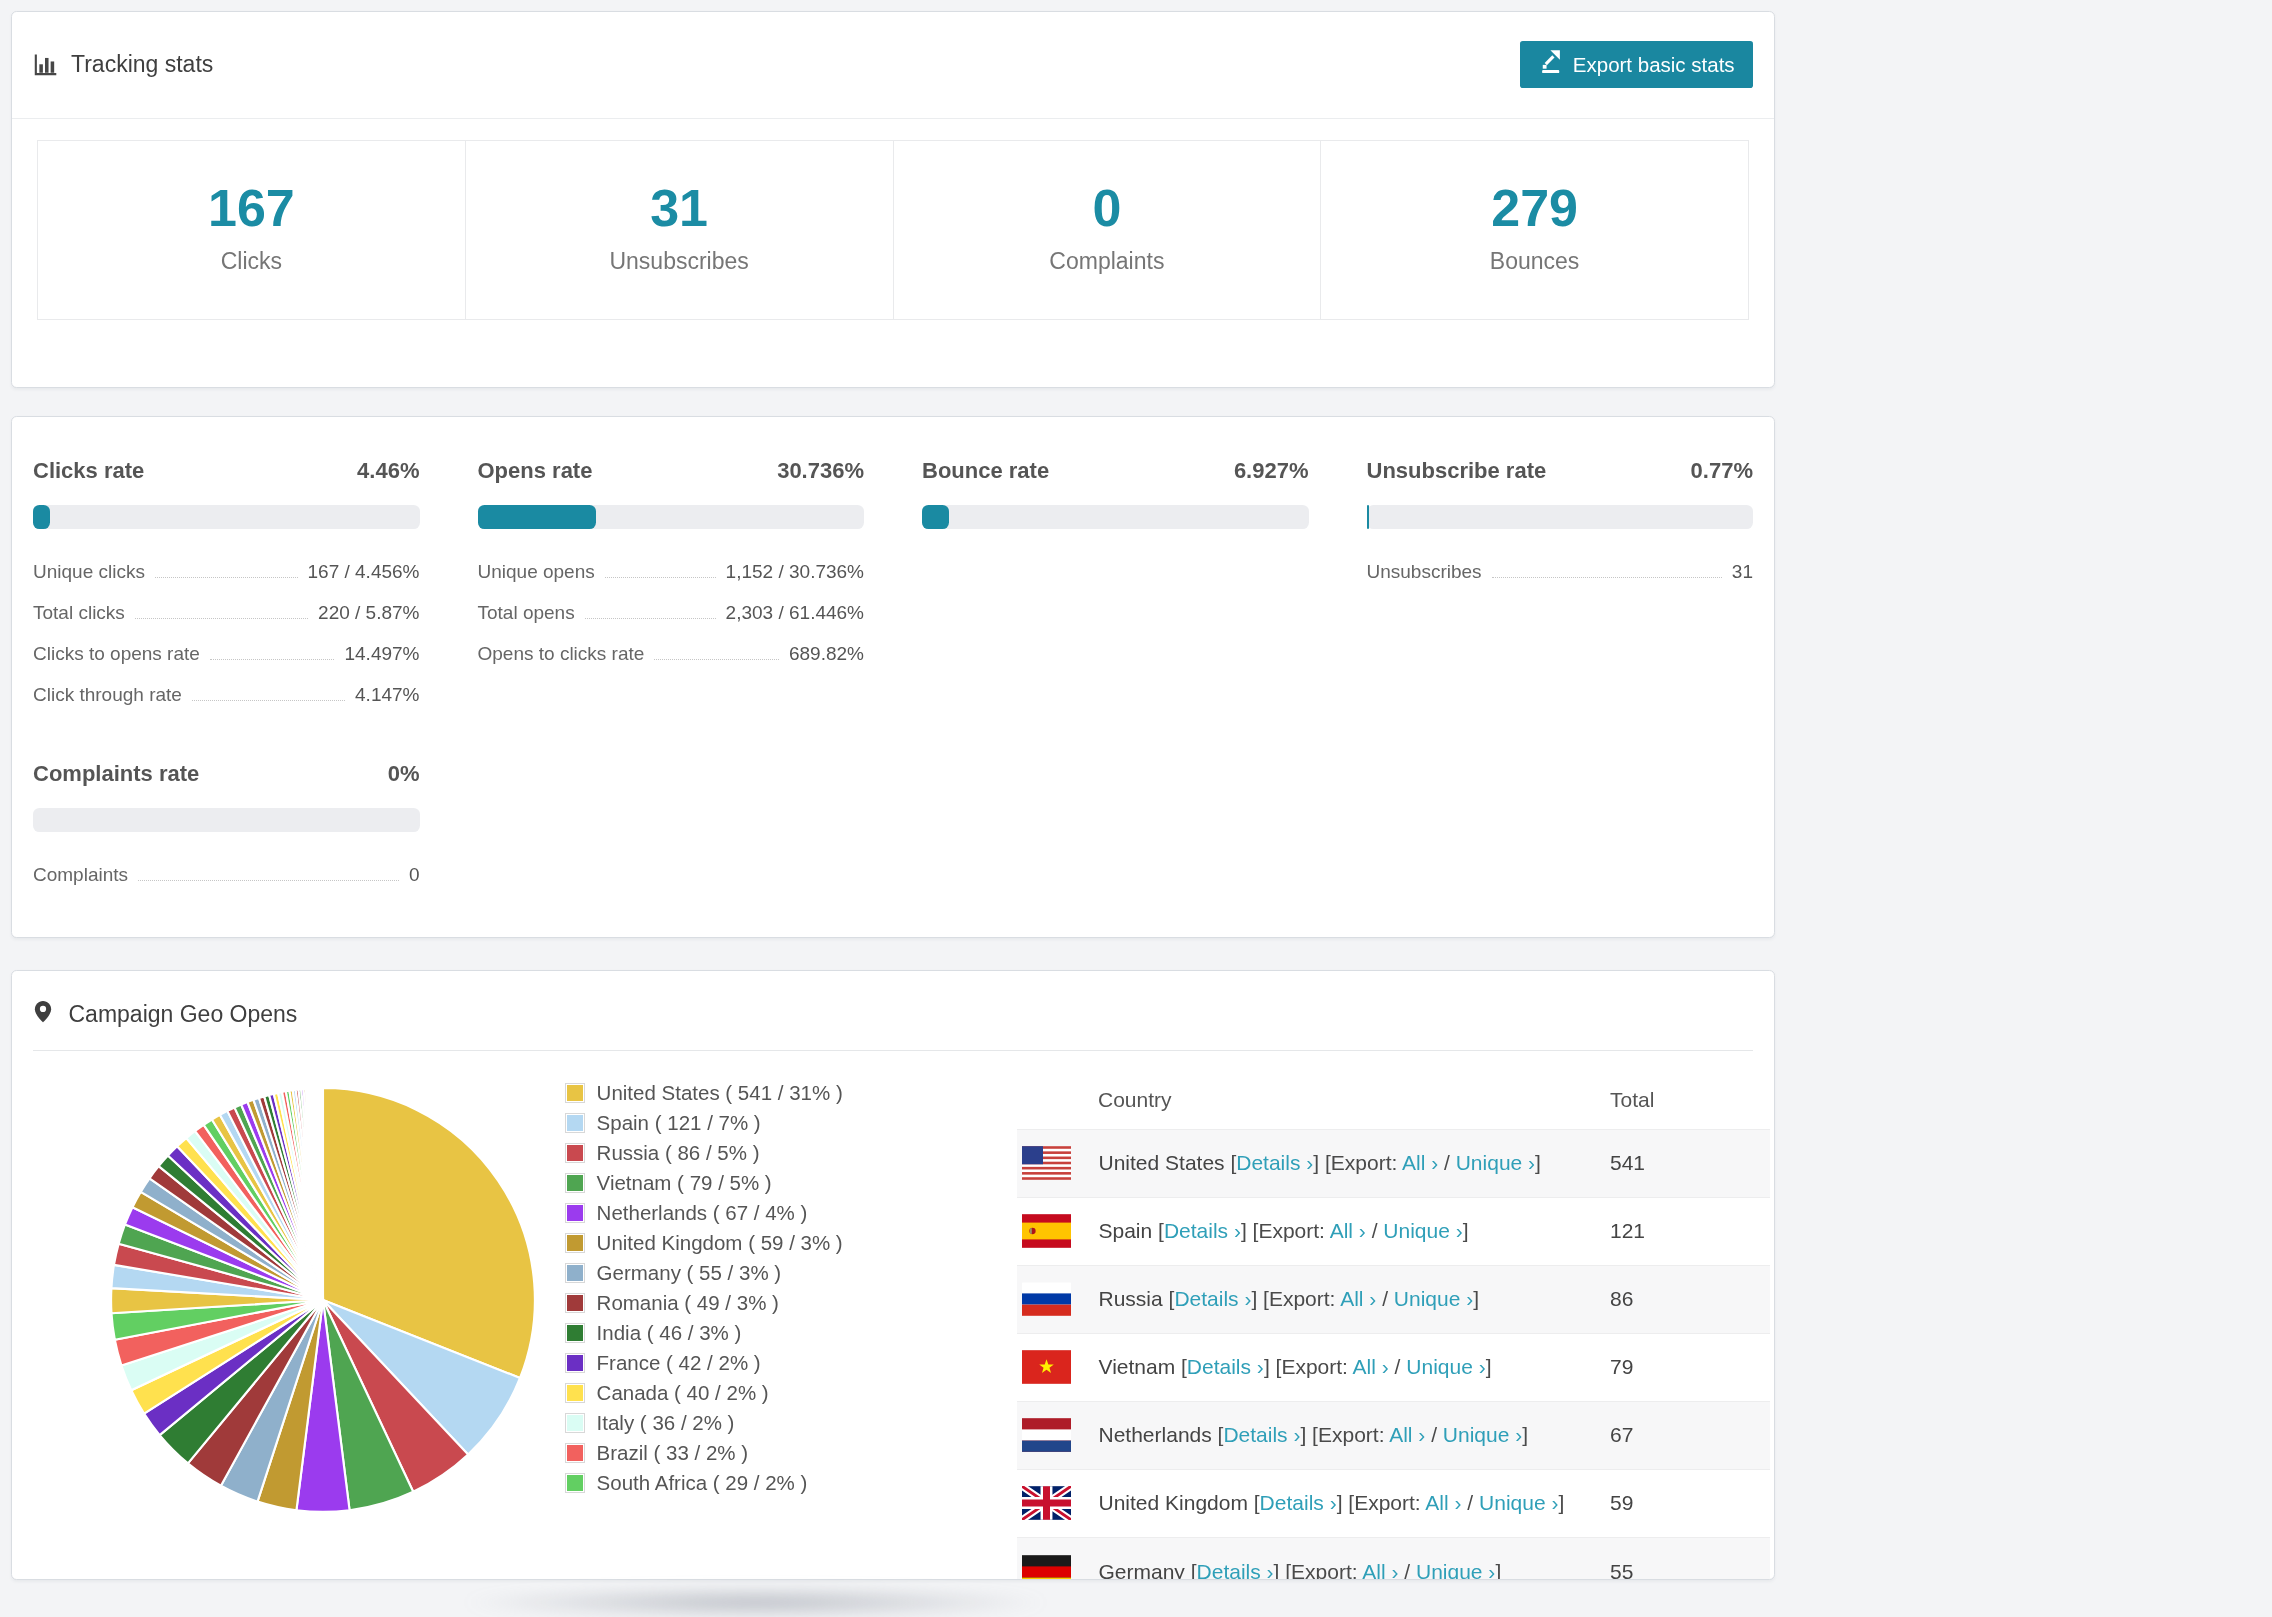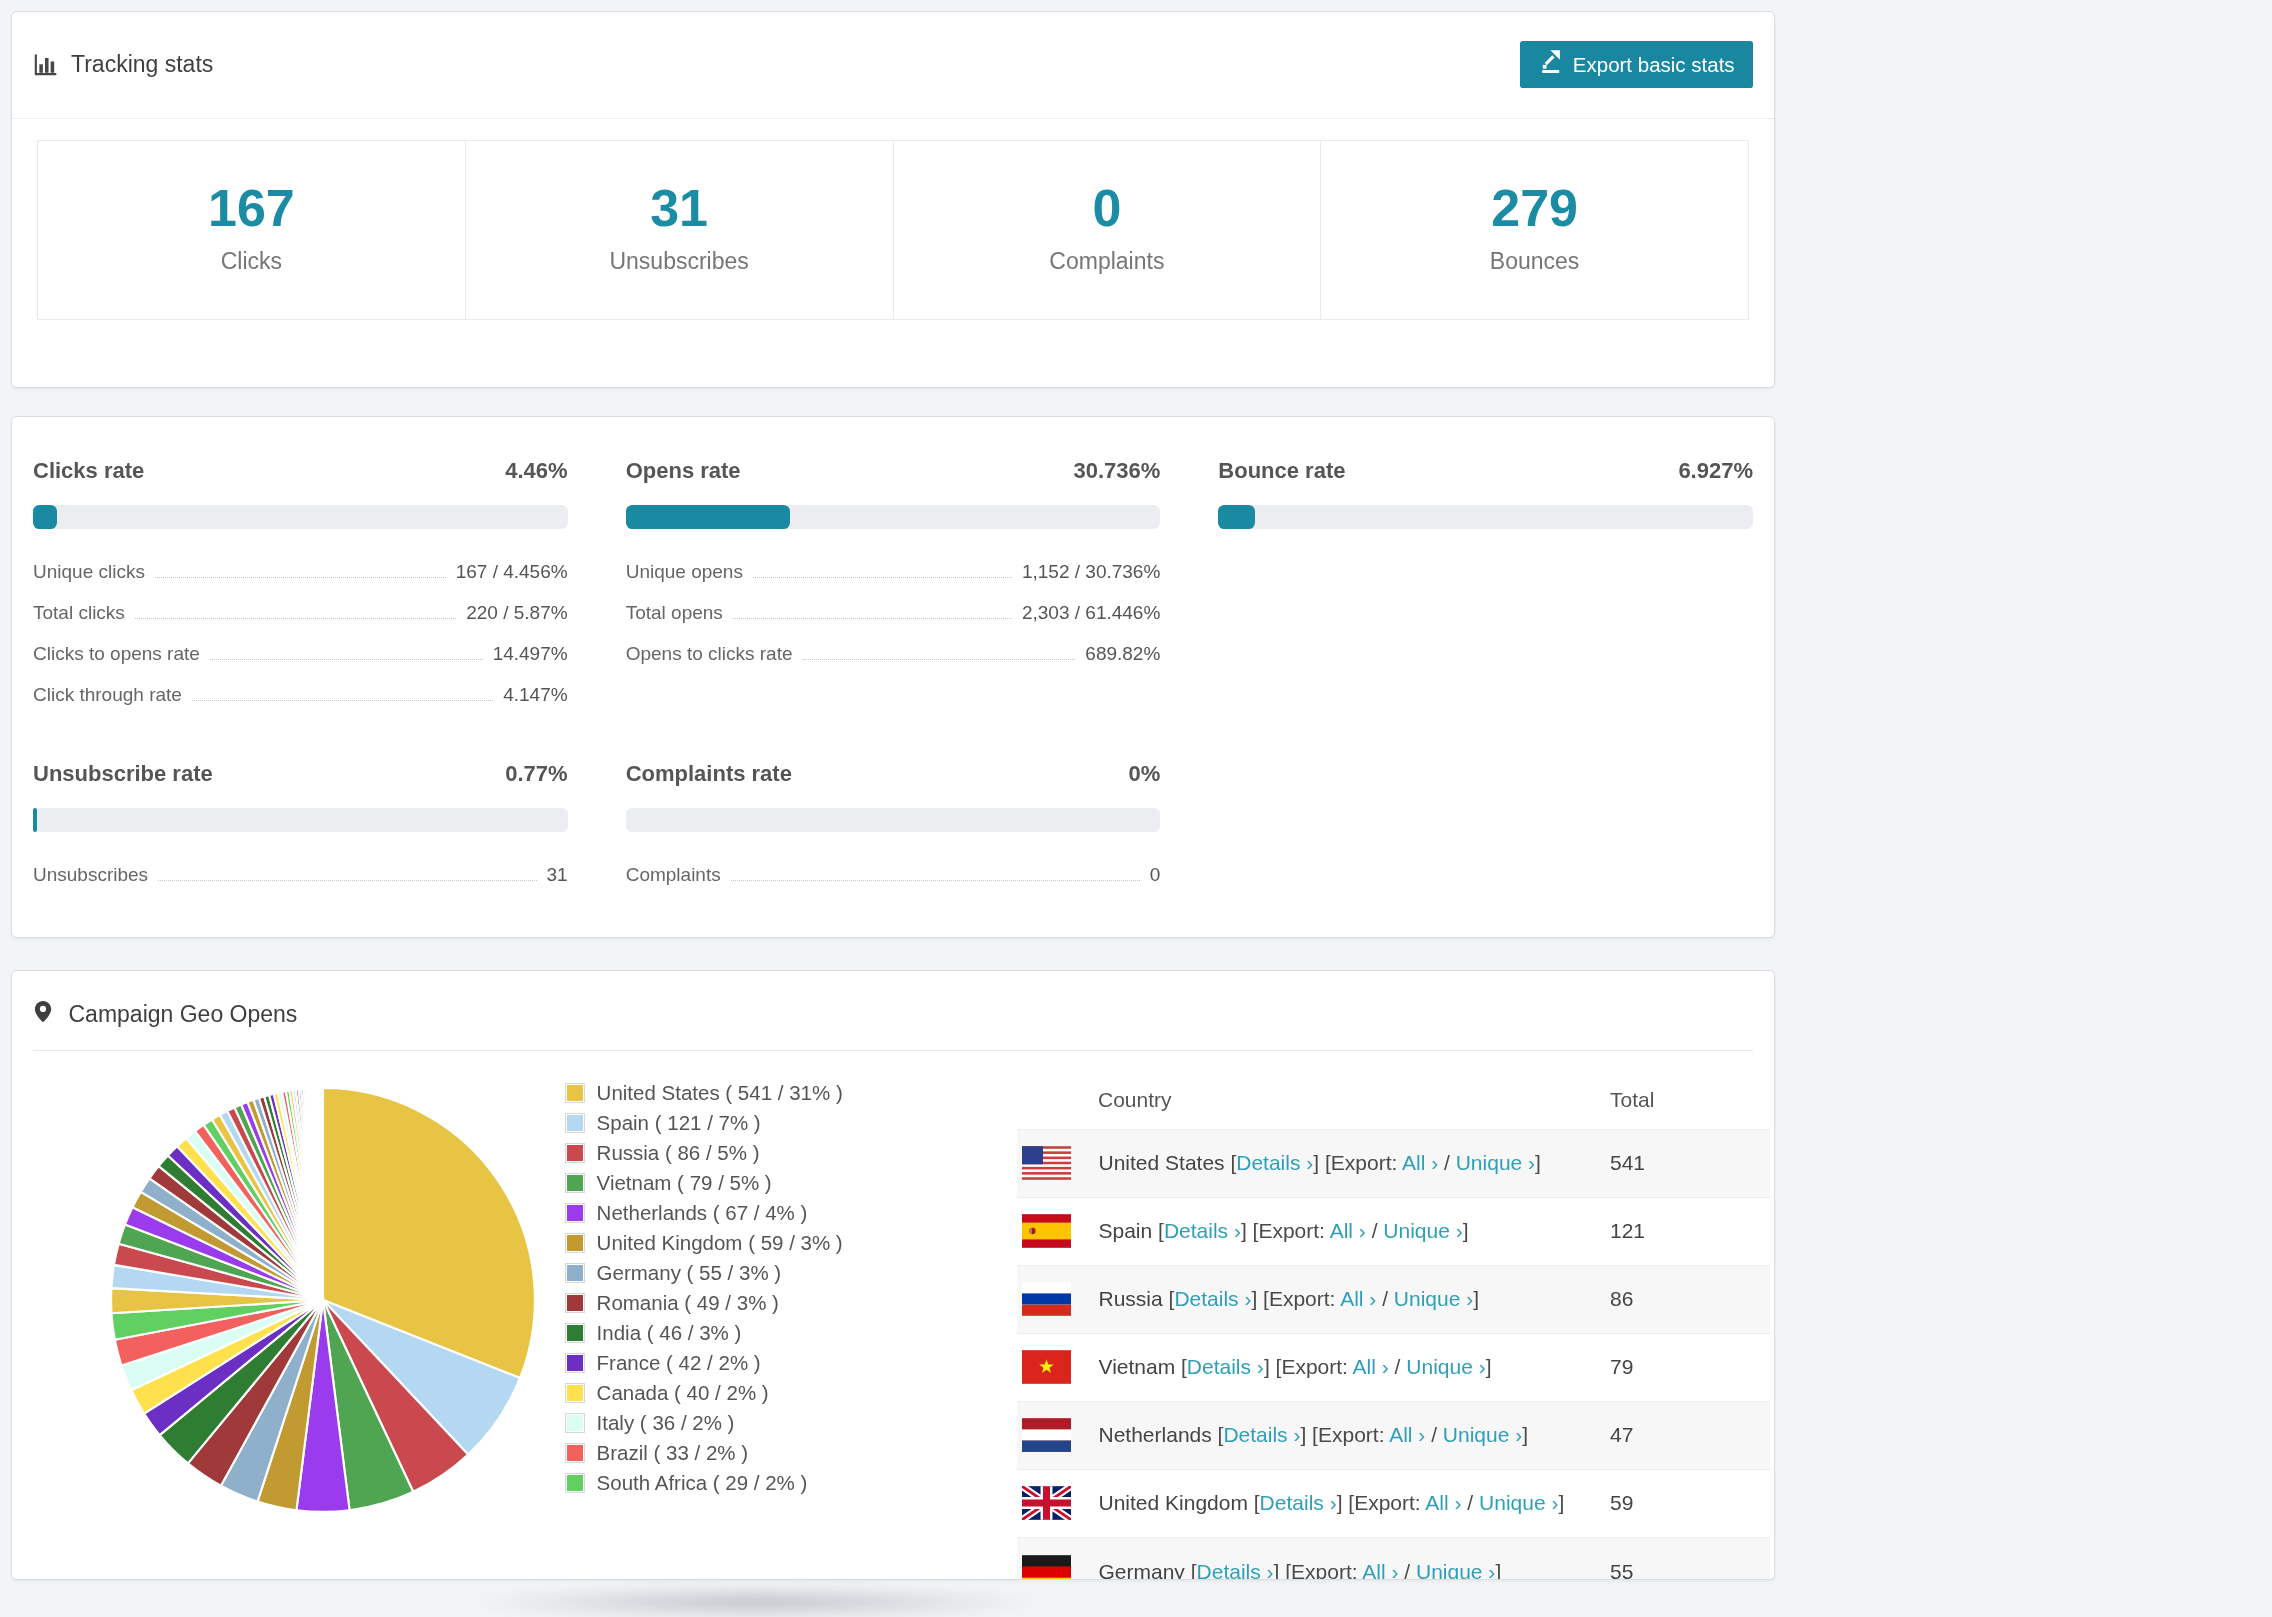--- a/index.html
+++ b/index.html
@@ -27,21 +27,21 @@
     font-size:20.5px;font-family:inherit;cursor:pointer;justify-content:flex-end;
   }
   .stats-wrap{margin:21px 25px 67px;border:0.7px solid #e9eaec;display:flex;}
   .stat-cell{flex:1;text-align:center;padding:41px 0 44px;border-right:0.7px solid #e9eaec;}
   .stat-cell:last-child{border-right:none;}
   .stat-value{font-size:52px;font-weight:700;color:#1b8ca4;line-height:1;}
   .stat-label{font-size:23px;color:#767676;margin-top:14px;}
   
   .rates-card{
     margin-top:28px;padding:41px 21px 51px;
-    display:grid;grid-template-columns:1fr 1fr 1fr;column-gap:58px;row-gap:55px;
+    display:grid;grid-template-columns:1fr 1fr 1fr 1fr;column-gap:58px;row-gap:55px;
   }
   .rate-head{display:flex;justify-content:space-between;align-items:baseline;}
   .rate-title,.rate-value{font-size:22px;font-weight:700;color:#555;}
   .rate-bar{margin-top:21px;height:24px;background:#ecedf0;border-radius:6.4px;}
   .rate-fill{height:100%;background:#1a8aa2;border-radius:6.4px;}
   .rate-rows{margin-top:32px;}
   .rate-row{display:flex;align-items:flex-end;margin-top:19px;font-size:19px;color:#666;}
   .rate-row:first-child{margin-top:0;}
   .rate-row .leader{flex:1;border-bottom:1.4px dotted #c6c6c6;margin:0 10px 5px;}
   .rate-row .val{color:#555;white-space:nowrap;}
@@ -470,21 +470,21 @@
                     <span class="flag">
                       <svg xmlns="http://www.w3.org/2000/svg" width="49" height="34" viewBox="0 0 70 48">
                         <rect width="70" height="48" fill="#ae1c28"></rect>
                         <rect y="16" width="70" height="16" fill="#fff"></rect>
                         <rect y="32" width="70" height="16" fill="#21468b"></rect>
                       </svg>
                     </span>
                     <span class="ctext"><span class="cname">Netherlands </span><span class="dim">[</span><a>Details ›</a><span class="dim">] [Export: </span><a>All ›</a><span class="dim"> / </span><a>Unique ›</a><span class="dim">]</span></span>
                   </div>
                 </td>
-                <td class="col-total">47</td>
+                <td class="col-total">67</td>
               </tr>
               <tr>
                 <td class="col-country">
                   <div class="crow">
                     <span class="flag">
                       <svg xmlns="http://www.w3.org/2000/svg" width="49" height="34" viewBox="0 0 70 48">
                         <rect width="70" height="48" fill="#012169"></rect>
           <path d="M0 0 L70 48 M70 0 L0 48" stroke="#fff" stroke-width="10"></path>
           <path d="M0 0 L70 48 M70 0 L0 48" stroke="#c8102e" stroke-width="4"></path>
           <path d="M35 0 V48 M0 24 H70" stroke="#fff" stroke-width="17"></path>

